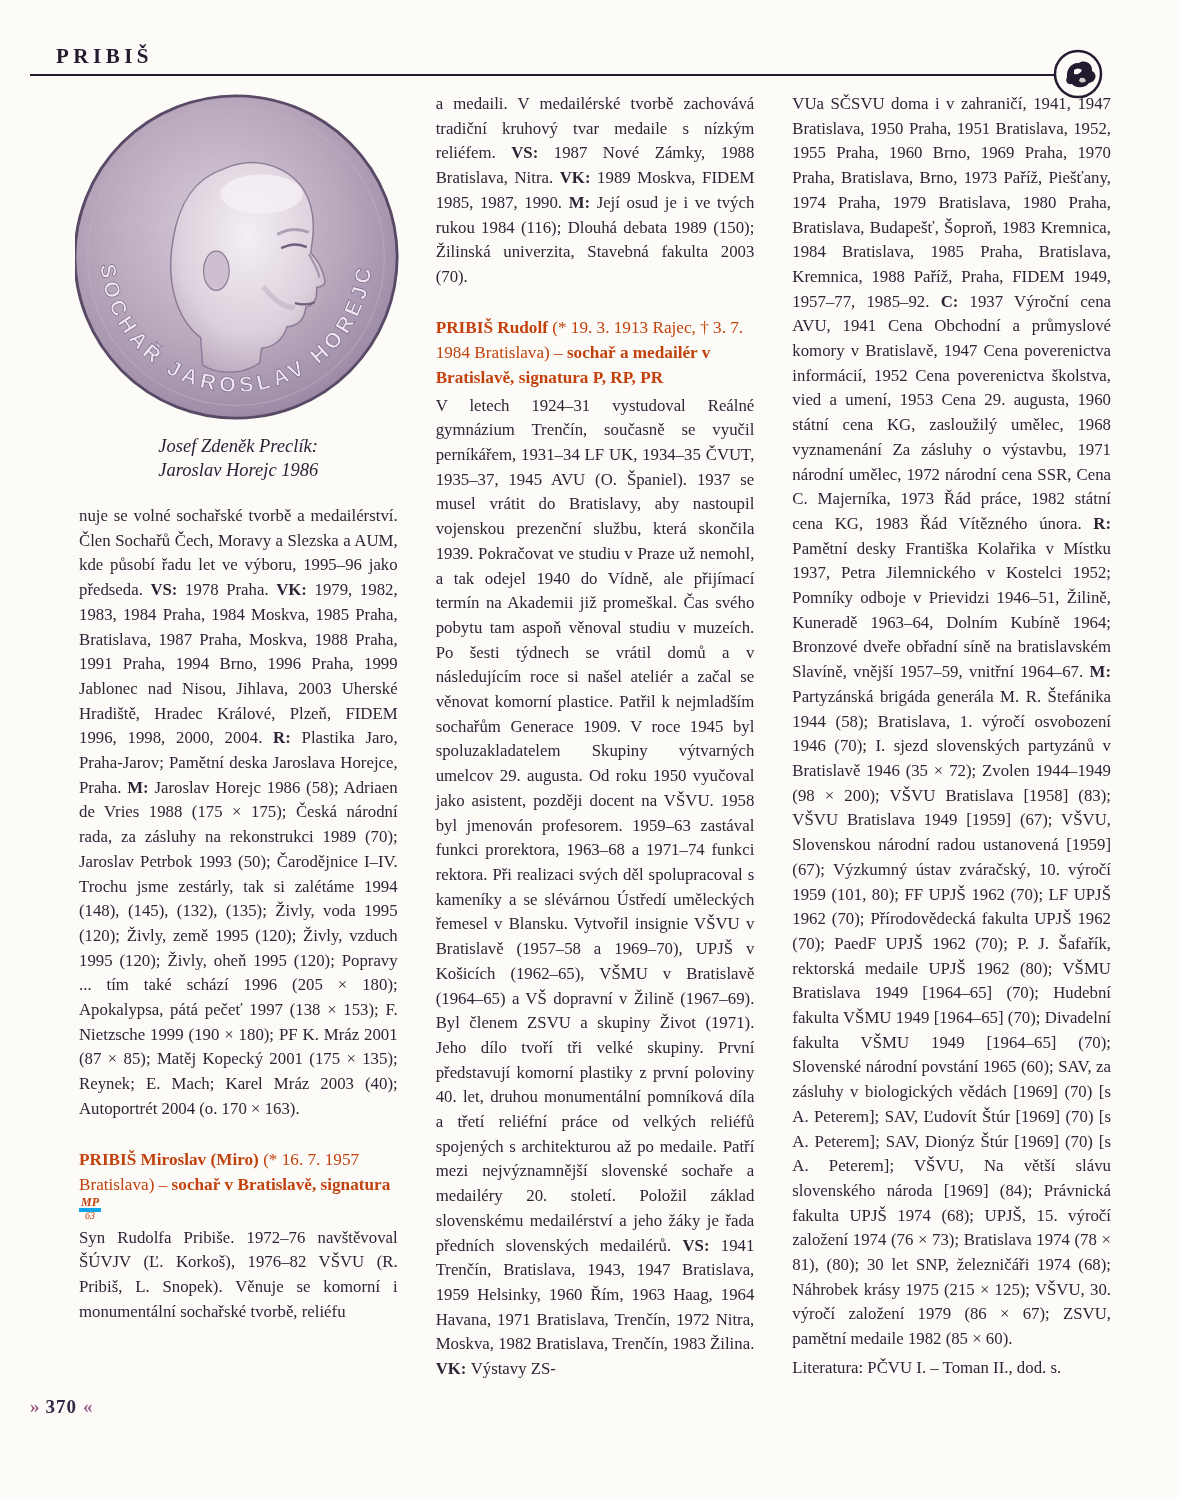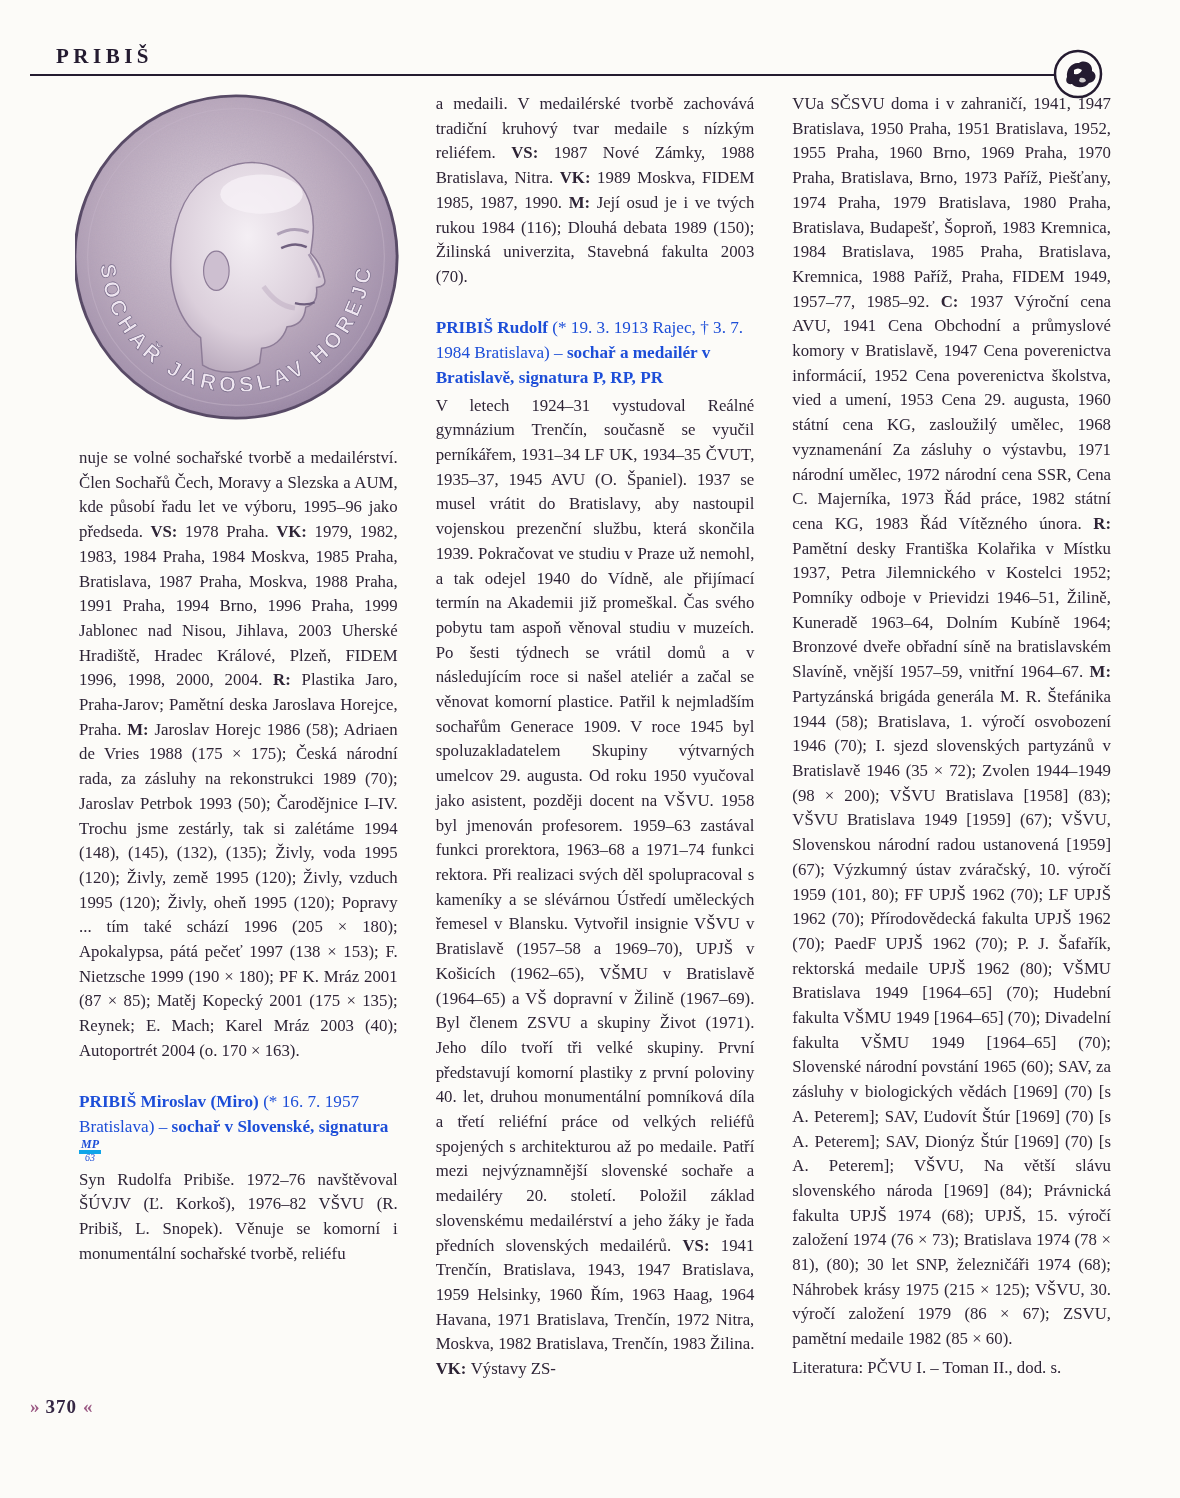--- a/index.html
+++ b/index.html
@@ -36,21 +36,21 @@
     color:#2b2138;text-align:left;
   }
   .textflow p{margin:4px;}
   .blk-para,.blk-lit{
     font-size:16.8px;line-height:24.7px;
     text-align:justify;text-align-last:left;
     color:#2e2436;
   }
   .blk-heading{
     font-size:17.2px;line-height:25px;margin-top:25px !important;
-    text-align:left;color:#1d4ed8;
+    text-align:left;color:#c2410c;
   }
   .b{font-weight:bold;}
   .monogram{
     display:inline-block;vertical-align:-4px;line-height:.8;
     text-align:center;font-style:italic;font-weight:bold;
   }
   .mono-top{display:block;font-size:12px;border-bottom:4px solid #0ea5e9;padding:0 2px;}
   .mono-bot{display:block;font-size:10px;font-weight:normal;}
   .page-number{
     position:absolute;left:30px;top:1396px;
@@ -126,24 +126,28 @@
           <path d="M 212,147 q 16,-9 32,-2" stroke="#907f9c" fill="none" stroke-width="3" opacity=".65"></path>
           <path d="M 216,161 q 14,-7 26,-1" stroke="#6f5f7e" fill="none" stroke-width="2.4"></path>
           <path d="M 244,167 q 9,14 11,24" stroke="#907f9c" fill="none" stroke-width="2.4" opacity=".7"></path>
           <path d="M 230,217 q 12,3 20,-1" stroke="#6f5f7e" fill="none" stroke-width="2.4"></path>
           <path d="M 198,200 q 14,20 32,22" stroke="#b7a6bd" stroke-width="5" fill="none" opacity=".45"></path>
 
           <text font-family="Liberation Sans, sans-serif" font-size="22" font-weight="bold" letter-spacing="4.5" fill="#eee5f0" stroke="#6f6180" stroke-width="0.6">
             <textPath href="#rimPath" startOffset="50%" text-anchor="middle">SOCHAŘ JAROSLAV HOREJC</textPath>
           </text>
         </svg>
+        <figcaption class="medal-caption">
+          <div>Josef Zdeněk Preclík:</div>
+          <div>Jaroslav Horejc 1986</div>
+        </figcaption>
       </figure>
       <div class="textflow">
           <p class="blk-para"><span>nuje se volné sochařské tvorbě a medailérství. Člen Sochařů Čech, Moravy a Slezska a AUM, kde působí řadu let ve výboru, 1995–96 jako předseda. </span><span class="b">VS: </span><span>1978 Praha. </span><span class="b">VK: </span><span>1979, 1982, 1983, 1984 Praha, 1984 Moskva, 1985 Praha, Bratislava, 1987 Praha, Moskva, 1988 Praha, 1991 Praha, 1994 Brno, 1996 Praha, 1999 Jablonec nad Nisou, Jihlava, 2003 Uherské Hradiště, Hradec Králové, Plzeň, FIDEM 1996, 1998, 2000, 2004. </span><span class="b">R: </span><span>Plastika Jaro, Praha-Jarov; Pamětní deska Jaroslava Horejce, Praha. </span><span class="b">M: </span><span>Jaroslav Horejc 1986 (58); Adriaen de Vries 1988 (175 × 175); Česká národní rada, za zásluhy na rekonstrukci 1989 (70); Jaroslav Petrbok 1993 (50); Čarodějnice I–IV. Trochu jsme zestárly, tak si zalétáme 1994 (148), (145), (132), (135); Živly, voda 1995 (120); Živly, země 1995 (120); Živly, vzduch 1995 (120); Živly, oheň 1995 (120); Popravy ... tím také schází 1996 (205 × 180); Apokalypsa, pátá pečeť 1997 (138 × 153); F. Nietzsche 1999 (190 × 180); PF K. Mráz 2001 (87 × 85); Matěj Kopecký 2001 (175 × 135); Reynek; E. Mach; Karel Mráz 2003 (40); Autoportrét 2004 (o. 170 × 163).</span></p>
-          <p class="blk-heading"><span class="b">PRIBIŠ Miroslav (Miro) </span><span>(* 16. 7. 1957 Bratislava) – </span><span class="b">sochař v Slovenské, signatura </span><span class="monogram"><span class="mono-top">MP</span><span class="mono-bot">63</span></span></p>
+          <p class="blk-heading"><span class="b">PRIBIŠ Miroslav (Miro) </span><span>(* 16. 7. 1957 Bratislava) – </span><span class="b">sochař v Bratislavě, signatura </span><span class="monogram"><span class="mono-top">MP</span><span class="mono-bot">63</span></span></p>
           <p class="blk-para"><span>Syn Rudolfa Pribiše. 1972–76 navštěvoval ŠÚVJV (Ľ. Korkoš), 1976–82 VŠVU (R. Pribiš, L. Snopek). Věnuje se komorní i monumentální sochařské tvorbě, reliéfu</span></p>
         </div>
     </div>
 
     <div class="col">
       <div class="textflow">
           <p class="blk-para"><span>a medaili. V medailérské tvorbě zachovává tradiční kruhový tvar medaile s nízkým reliéfem. </span><span class="b">VS: </span><span>1987 Nové Zámky, 1988 Bratislava, Nitra. </span><span class="b">VK: </span><span>1989 Moskva, FIDEM 1985, 1987, 1990. </span><span class="b">M: </span><span>Její osud je i ve tvých rukou 1984 (116); Dlouhá debata 1989 (150); Žilinská univerzita, Stavebná fakulta 2003 (70).</span></p>
           <p class="blk-heading"><span class="b">PRIBIŠ Rudolf </span><span>(* 19. 3. 1913 Rajec, † 3. 7. 1984 Bratislava) – </span><span class="b">sochař a medailér v Bratislavě, signatura P, RP, PR</span></p>
           <p class="blk-para"><span>V letech 1924–31 vystudoval Reálné gymnázium Trenčín, současně se vyučil perníkářem, 1931–34 LF UK, 1934–35 ČVUT, 1935–37, 1945 AVU (O. Španiel). 1937 se musel vrátit do Bratislavy, aby nastoupil vojenskou prezenční službu, která skončila 1939. Pokračovat ve studiu v Praze už nemohl, a tak odejel 1940 do Vídně, ale přijímací termín na Akademii již promeškal. Čas svého pobytu tam aspoň věnoval studiu v muzeích. Po šesti týdnech se vrátil domů a v následujícím roce si našel ateliér a začal se věnovat komorní plastice. Patřil k nejmladším sochařům Generace 1909. V roce 1945 byl spoluzakladatelem Skupiny výtvarných umelcov 29. augusta. Od roku 1950 vyučoval jako asistent, později docent na VŠVU. 1958 byl jmenován profesorem. 1959–63 zastával funkci prorektora, 1963–68 a 1971–74 funkci rektora. Při realizaci svých děl spolupracoval s kameníky a se slévárnou Ústředí uměleckých řemesel v Blansku. Vytvořil insignie VŠVU v Bratislavě (1957–58 a 1969–70), UPJŠ v Košicích (1962–65), VŠMU v Bratislavě (1964–65) a VŠ dopravní v Žilině (1967–69). Byl členem ZSVU a skupiny Život (1971). Jeho dílo tvoří tři velké skupiny. První představují komorní plastiky z první poloviny 40. let, druhou monumentální pomníková díla a třetí reliéfní práce od velkých reliéfů spojených s architekturou až po medaile. Patří mezi nejvýznamnější slovenské sochaře a medailéry 20. století. Položil základ slovenskému medailérství a jeho žáky je řada předních slovenských medailérů. </span><span class="b">VS: </span><span>1941 Trenčín, Bratislava, 1943, 1947 Bratislava, 1959 Helsinky, 1960 Řím, 1963 Haag, 1964 Havana, 1971 Bratislava, Trenčín, 1972 Nitra, Moskva, 1982 Bratislava, Trenčín, 1983 Žilina. </span><span class="b">VK: </span><span>Výstavy ZS-</span></p>
         </div>

